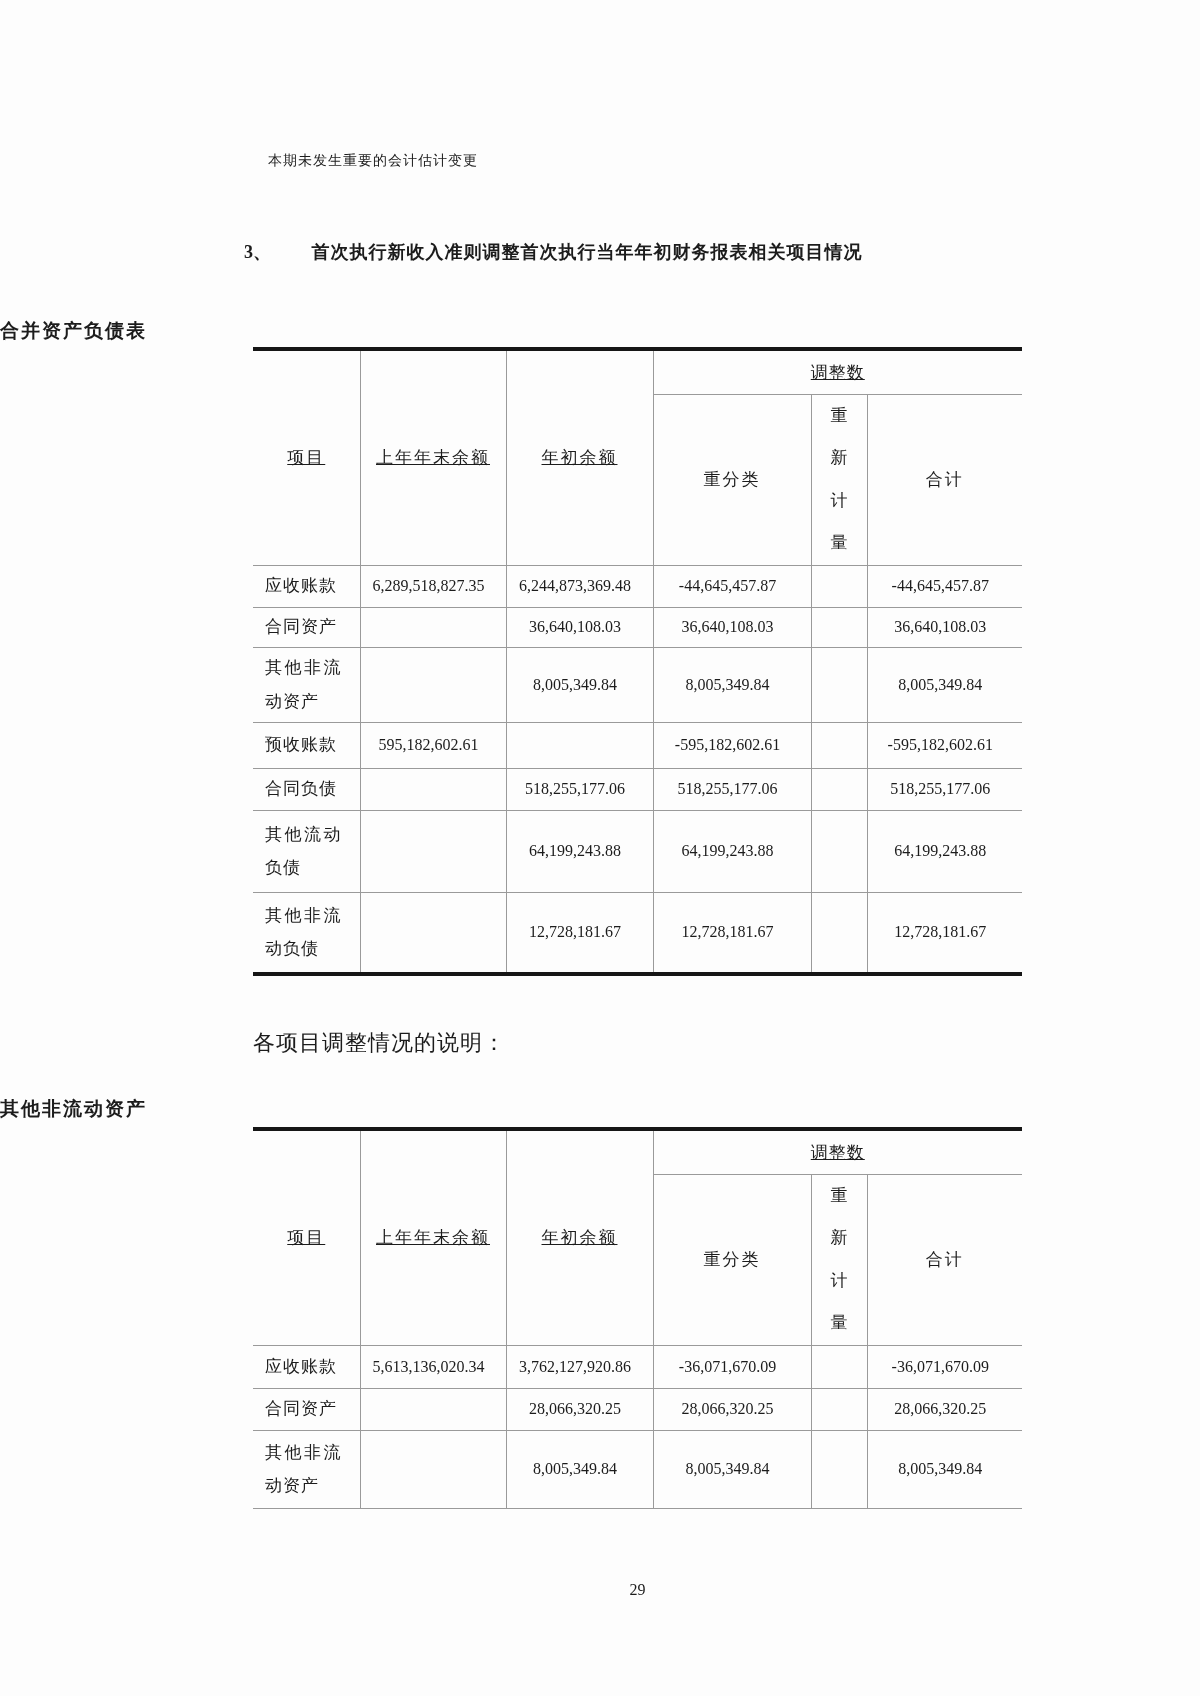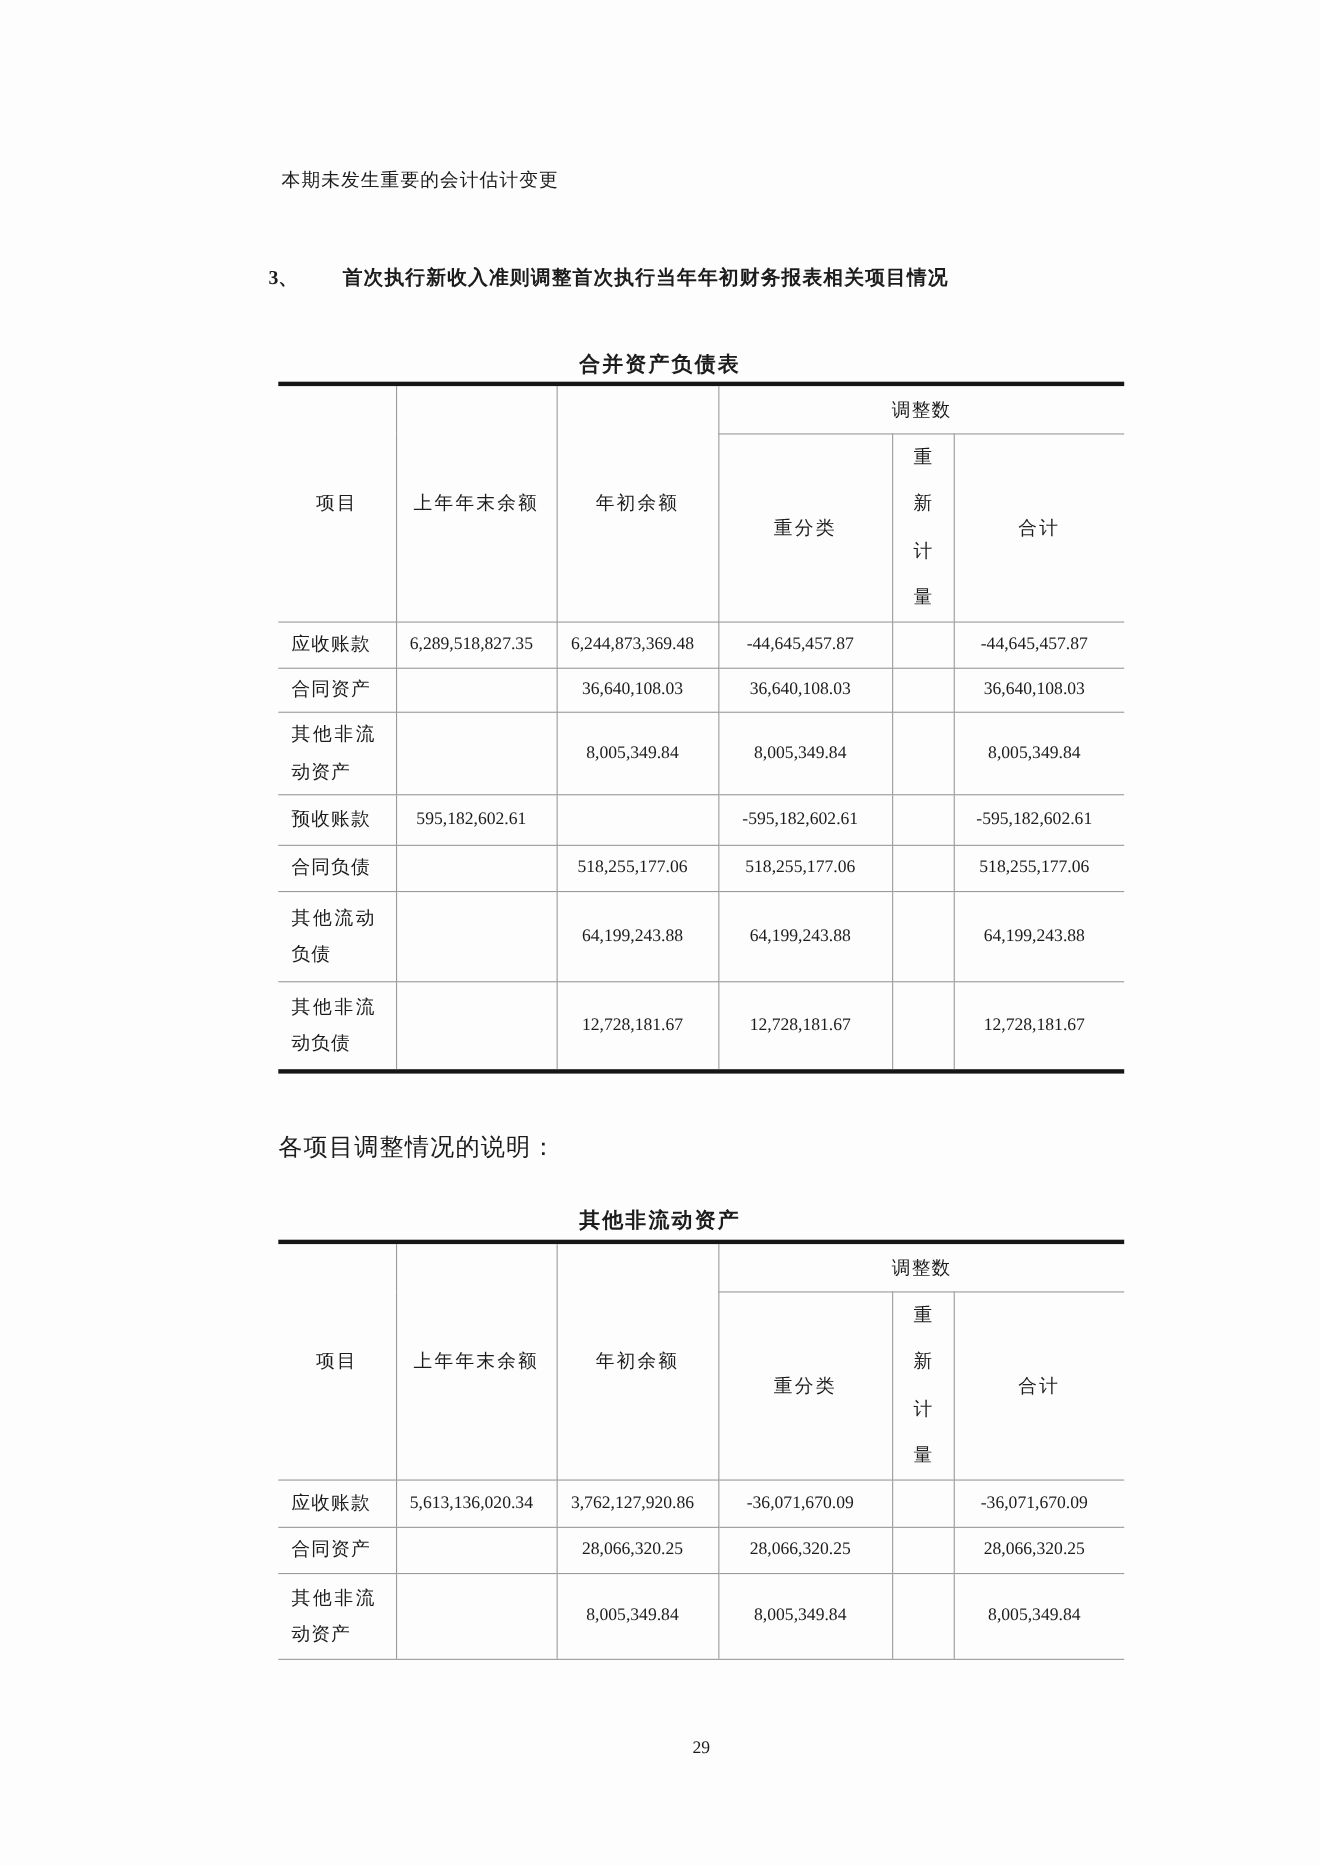--- a/index.html
+++ b/index.html
@@ -4,41 +4,41 @@
 <style>
   * { margin:0; padding:0; box-sizing:border-box; }
   html { background:#ffffff; }
   body {
     width:1200px; height:1696px; position:relative;
     background:#fdfdfd; color:#1c1c1c;
     font-family:"Liberation Serif","DejaVu Serif",serif;
   }
   .abs { position:absolute; }
 
-  .intro { left:256px; top:152px; font-size:17px; letter-spacing:1px;text-align:center; }
+  .intro { left:268px; top:152px; font-size:14px; letter-spacing:1px;text-align:center; }
 
   .heading { left:244px; top:240px; font-size:18px; font-weight:bold; }
   .heading .h-num { display:inline-block; }
   .heading .h-text { display:inline-block; margin-left:36px; letter-spacing:1px; }
 
-  .tbl-title { left:0; width:1200px; text-align:center; font-size:19px; font-weight:bold; letter-spacing:2px; }
+  .tbl-title { left:0; width:1200px; text-align:left; font-size:19px; font-weight:bold; letter-spacing:2px; }
   .title-1 { top:318px; }
   .title-2 { top:1096px; }
 
   .note { left:253px; top:1028px; font-size:22px; letter-spacing:1px; }
 
   .tbl-wrap { left:253px; width:769px; border-top:4px solid #161616; }
   .t1 { top:347px; border-bottom:4px solid #161616; }
   .t2 { top:1127px; border-bottom:1px solid #9a9a9a; }
 
   table { width:100%; border-collapse:collapse; table-layout:fixed; }
   th, td { border:1px solid #9a9a9a; vertical-align:middle; font-weight:normal; overflow:hidden; }
   tr > *:first-child { border-left:none; }
   tr > *:last-child  { border-right:none; }
-  thead tr:first-child > * { border-top:none; }
+  thead tr:first-child > * { border-top:none;text-decoration:underline; }
   tbody tr:last-child > td { border-bottom:none; }
 
   th { font-size:17px; text-align:center; letter-spacing:2px; }
   th.adj-head { letter-spacing:1px; }
   .vtext { width:1.15em; margin:0 auto; word-break:break-all; line-height:2.5; font-size:17px; letter-spacing:0; text-align:center; }
 
   td.label {
     font-size:17px; text-align:justify; text-align-last:left;
     padding:2px 18px 2px 12px; line-height:1.95; letter-spacing:1px;
   }

